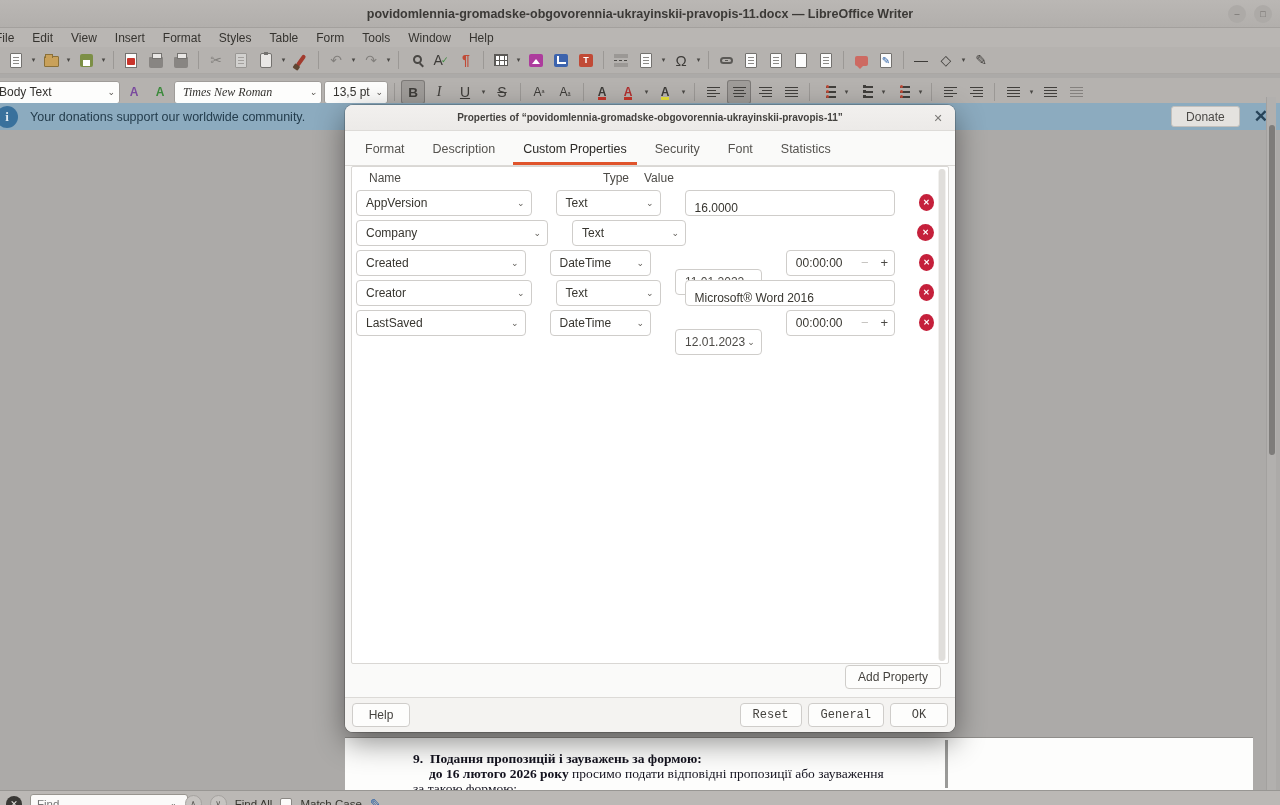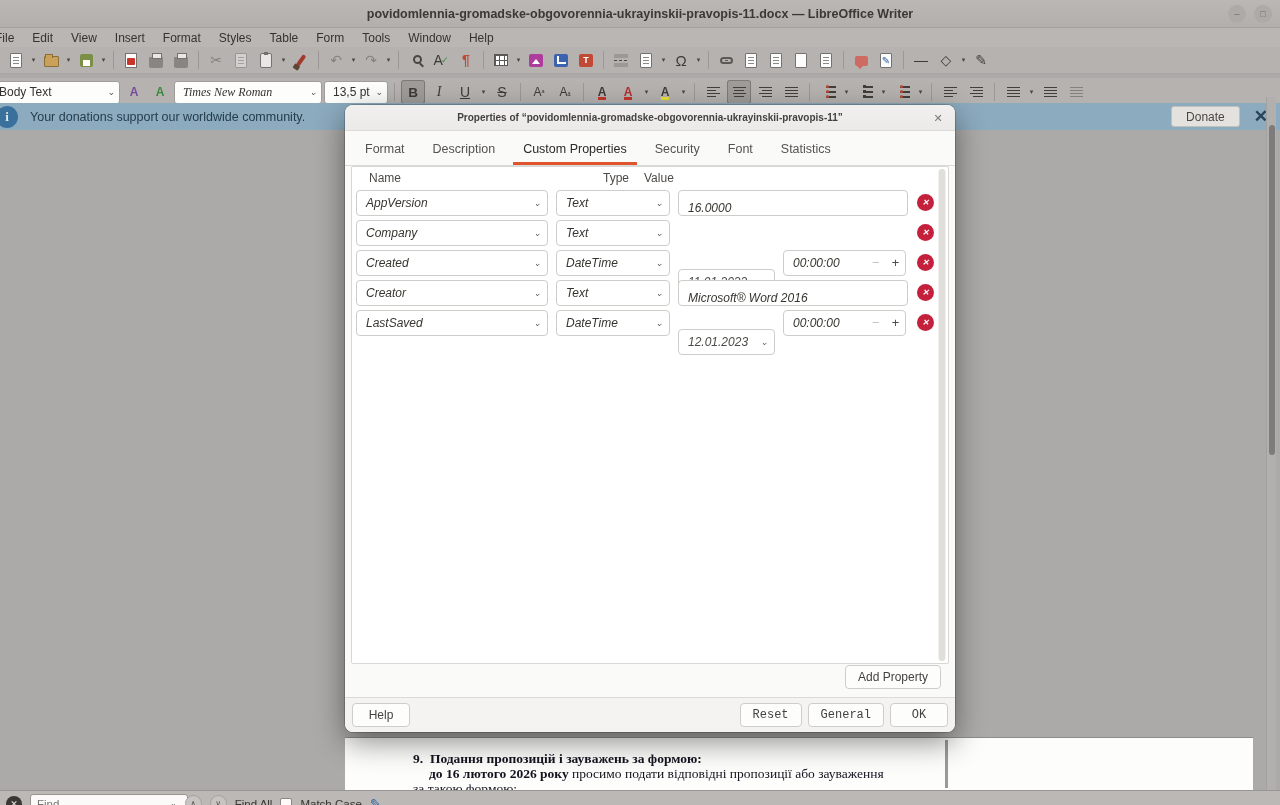--- a/index.html
+++ b/index.html
@@ -139,21 +139,21 @@
 
   .ptable { position:absolute; left:6px; top:61px; width:598px; height:498px; background:#ffffff;
     border:1px solid #d9d7d4; border-radius:2px; }
   .pt-head { position:relative; height:22px; font-size:12px; color:#4c4a46; }
   .pt-head .h-name { position:absolute; left:17px;  top:4px; }
   .pt-head .h-type { position:absolute; left:207px; top:4px;margin-left:44px; }
   .pt-head .h-value{ position:absolute; left:292px; top:4px; }
   .pt-scroll { position:absolute; right:2px; top:2px; bottom:2px; width:8px; background:#f2f1ef; border-radius:4px; }
   .pt-scroll .pthumb { position:absolute; top:0; left:1px; width:6px; height:100%; background:#e0dedb; border-radius:3px; }
 
-  .prow { position:relative; height:27px; margin:0 14px 3px 4px; display:flex; align-items:center; gap:8px;font-style:italic; }
+  .prow { position:relative; height:27px; margin:0 14px 3px 4px; display:flex; align-items:center; gap:24px; }
   .fld { height:26px; background:#fff; border:1px solid #cfcdca; border-radius:4px; display:flex;
     align-items:center; font-size:12px; color:#37352f; padding:0 6px 0 9px; }
   .fld .chev { margin-left:auto; font-size:9px; color:#615e59; }
   .f-name { width:192px; }
   .f-type { width:114px; }
   .f-text { width:230px;align-items:flex-end; }
   .f-date { width:97px; color:#4c4a46;margin-top:39px; }
   .f-time { width:123px; }
   .f-time .spin { margin-left:auto; display:flex; align-items:center; gap:12px; font-size:13px; }
   .f-time .minus { color:#c3c1be; }

